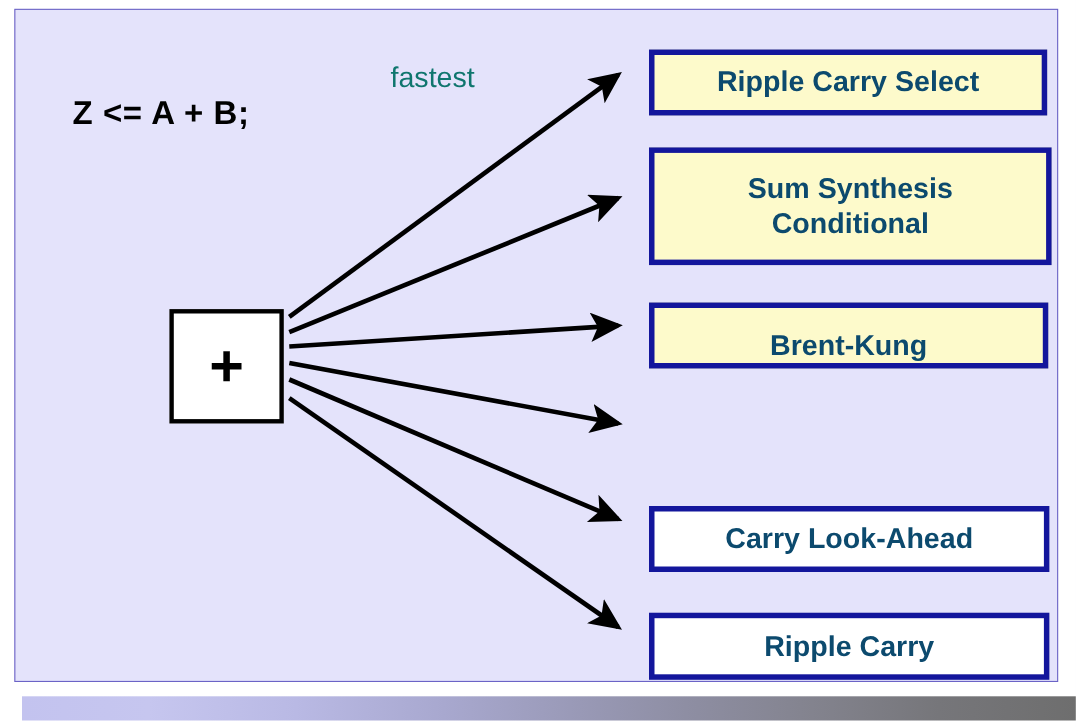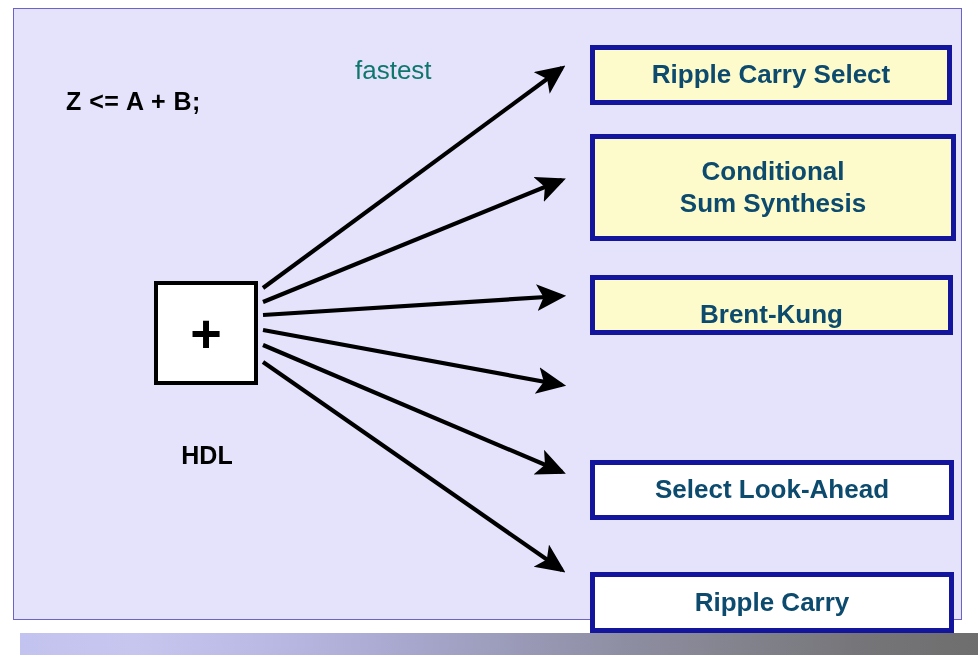--- a/index.html
+++ b/index.html
@@ -89,21 +89,21 @@
     color: #000000;
     line-height: 1.18;
   }
   #operator-caption div { white-space: nowrap; }
 
   
   #hdl-expression {
     position: absolute;
     left: 52px;
     top: 78px;
-    font-size: 25px;
+    font-size: 30px;
     font-weight: bold;
     color: #000000;
     letter-spacing: 0.5px;
     white-space: nowrap;
   }
 
   
   .speed-label {
     position: absolute;
     font-size: 26px;
@@ -129,63 +129,62 @@
     color: #0c4a6e;
     line-height: 1.2;
   }
   .adder-box .box-line { white-space: nowrap; display: block; }
 
   #box-ripple-carry-select  { top: 36px;  width: 362px; height: 60px; }
   #box-conditional-sum      { top: 125px; width: 366px; height: 107px; }
   #box-brent-kung           { top: 266px; width: 363px; height: 60px; align-items: flex-end; }
   #box-carry-look-forward   { top: 358px; width: 364px; height: 64px; }
   #box-carry-look-ahead     { top: 451px; width: 364px; height: 60px; }
-  #box-ripple-carry         { top: 563px; width: 364px; height: 61px; }
+  #box-ripple-carry         { top: 548px; width: 364px; height: 61px; }
 </style>
 </head>
 <body>
 
 <div id="slide-frame">
 
   <div id="hdl-expression">Z &lt;= A + B;</div>
 
   <div id="label-fastest" class="speed-label">fastest</div>
 
 
   <div id="operator-box">
     <span class="plus-glyph">+</span>
   </div>
 
   <div id="operator-caption">
-    <div>HDL</div>
   </div>
 
   <div class="adder-box" id="box-ripple-carry-select" style="background: rgb(253, 250, 203); border-color: rgb(19, 22, 156);">
     <div>
       <span class="box-line">Ripple Carry Select</span>
     </div>
   </div>
 
   <div class="adder-box" id="box-conditional-sum" style="background: rgb(253, 250, 203); border-color: rgb(19, 22, 156);">
     <div>
+      <span class="box-line">Sum Synthesis</span>
       <span class="box-line">Conditional</span>
-      <span class="box-line">Sum Synthesis</span>
     </div>
   </div>
 
   <div class="adder-box" id="box-brent-kung" style="background: rgb(253, 250, 203); border-color: rgb(19, 22, 156);">
     <div>
       <span class="box-line">Brent-Kung</span>
     </div>
   </div>
 
 
   <div class="adder-box" id="box-carry-look-ahead" style="background: rgb(255, 255, 255); border-color: rgb(19, 22, 156);">
     <div>
-      <span class="box-line">Select Look-Ahead</span>
+      <span class="box-line">Carry Look-Ahead</span>
     </div>
   </div>
 
   <div class="adder-box" id="box-ripple-carry" style="background: rgb(255, 255, 255); border-color: rgb(19, 22, 156);">
     <div>
       <span class="box-line">Ripple Carry</span>
     </div>
   </div>
 
 </div>

